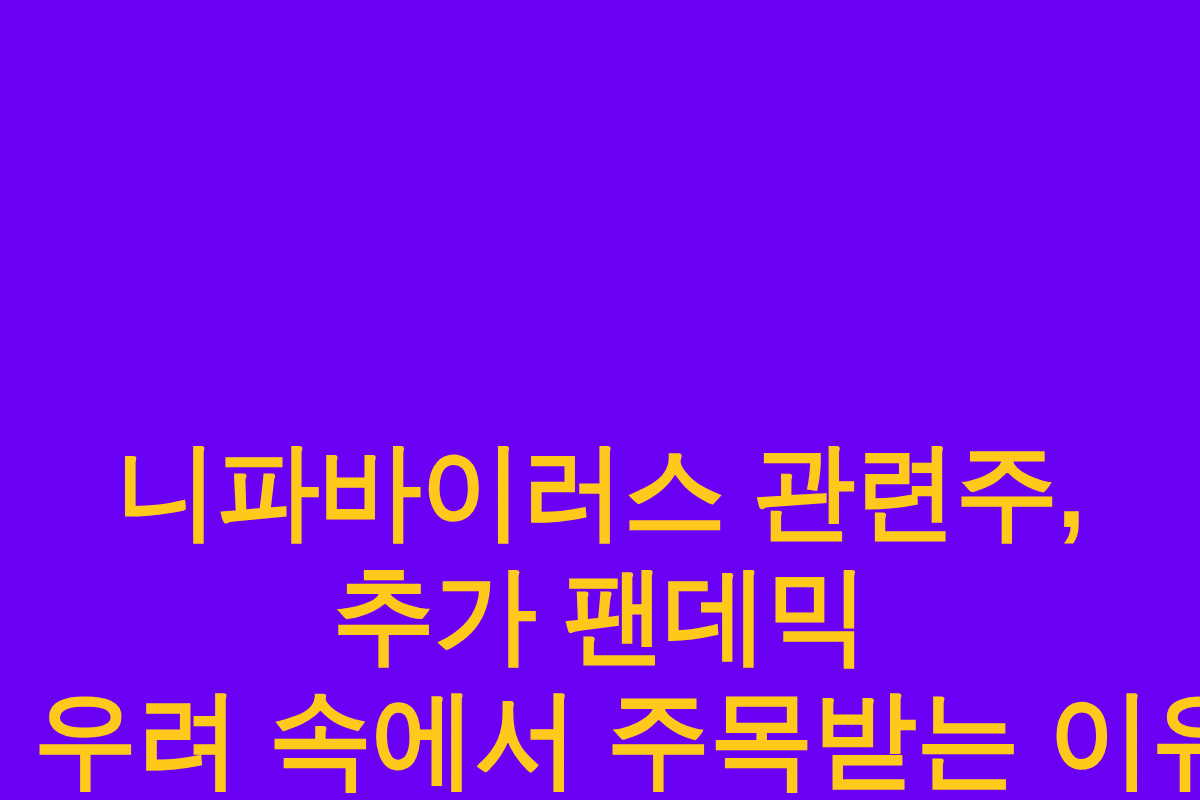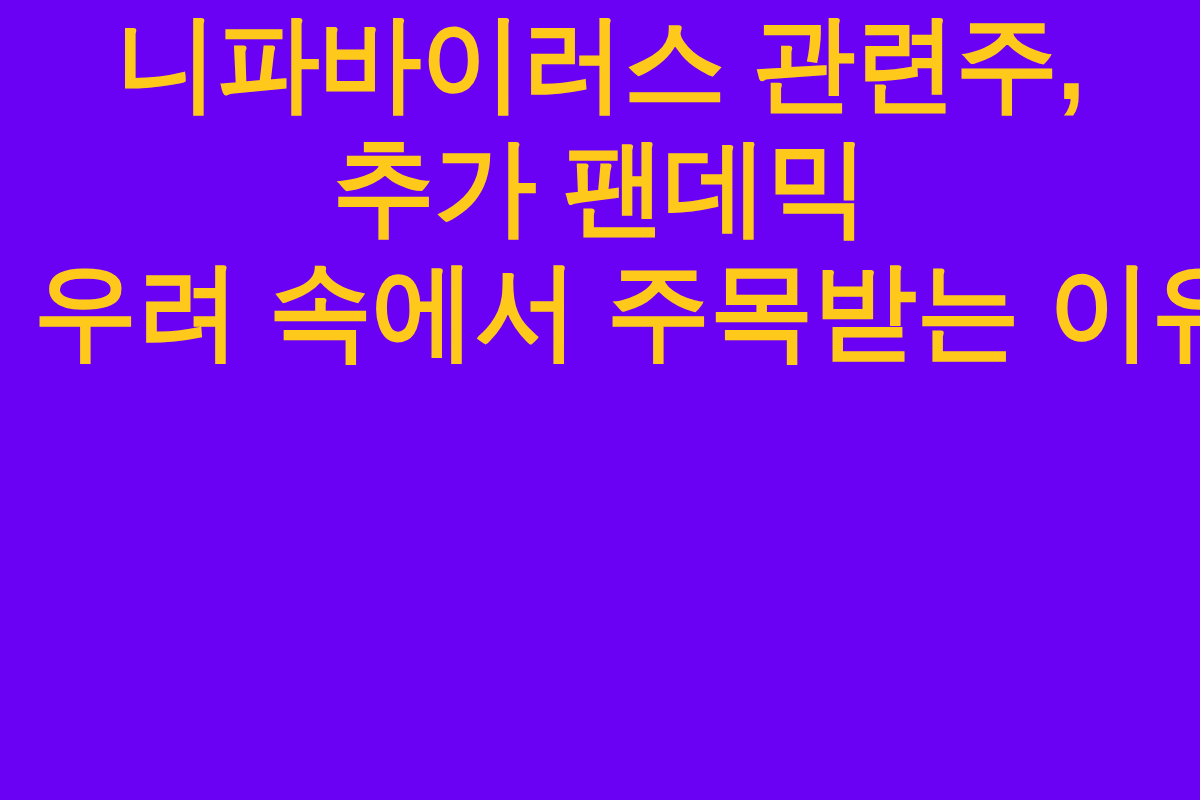--- a/index.html
+++ b/index.html
@@ -14,21 +14,21 @@
     overflow: hidden;
     font-family: "Liberation Sans", "DejaVu Sans", sans-serif;
   }
 
   .thumbnail-canvas {
     position: relative;
     box-sizing: border-box;
     width: 1200px;
     height: 800px;
     display: flex;
-    align-items: flex-start;
+    align-items: flex-end;
     justify-content: center;
     background-color: #6a00f4;
     overflow: hidden;
   }
 
   .headline-block {
     width: 100%;
     padding: 0 16px;
     box-sizing: border-box;
     text-align: center;

